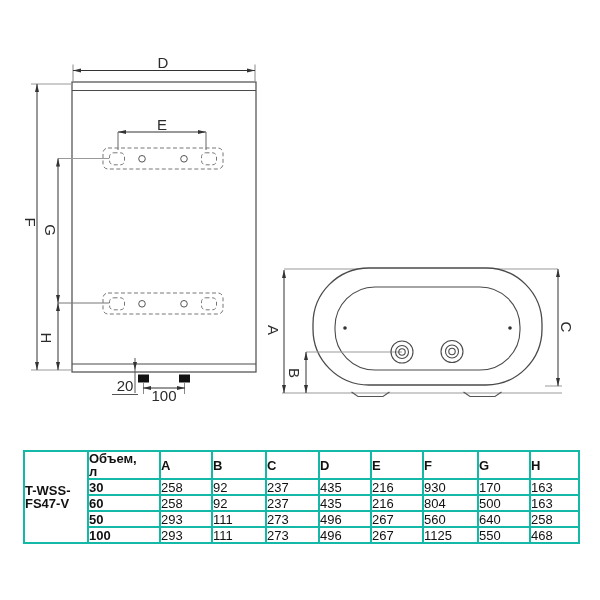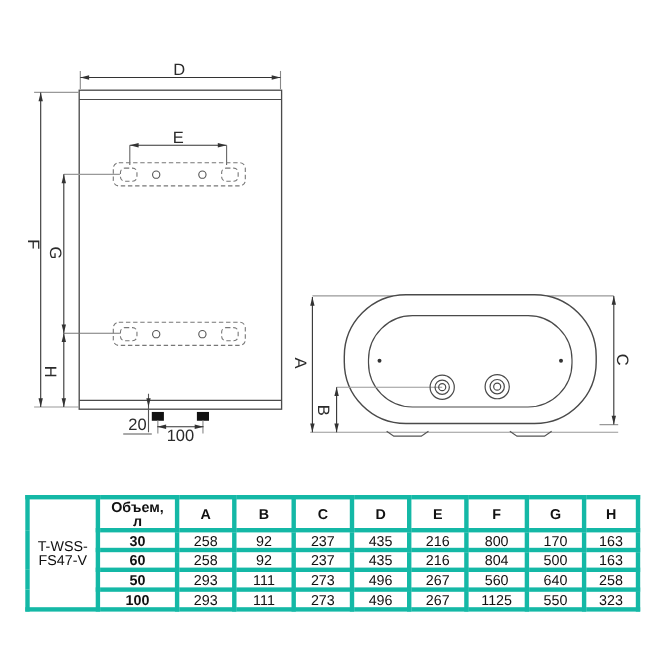--- a/index.html
+++ b/index.html
@@ -5,26 +5,26 @@
   html,body{margin:0;padding:0;background:#fff;}
   .canvas{position:relative;width:600px;height:600px;background:#fff;overflow:hidden;
           font-family:"Liberation Sans",sans-serif;}
   .drawing{position:absolute;left:0;top:0;}
   .dim-text{font-family:"Liberation Sans",sans-serif;font-size:15px;fill:#2b2b2b;}
   .num-text{font-family:"Liberation Sans",sans-serif;font-size:15px;fill:#2b2b2b;}
 
   .spec-table-wrap{position:absolute;left:23px;top:450px;}
   table.spec{border-collapse:collapse;table-layout:fixed;border:2px solid #1a1a1a;
              color:#111;font-family:"Liberation Sans",sans-serif;}
-  table.spec td{border:4px solid #14b8a6;text-align:center;vertical-align:middle;
+  table.spec td{border:2px solid #14b8a6;vertical-align:middle;
                 padding:0;font-size:13px;line-height:13px;white-space:nowrap;}
   tr.hdr td{height:26px;}
   tr.row td{height:14px;}
   .b{font-weight:bold;}
-  td.model{font-weight:normal;font-size:13px;line-height:15px;}
+  td.model{font-weight:bold;font-size:13px;line-height:15px;}
   td.volh{font-weight:bold;font-size:12px;line-height:12px;}
 </style>
 </head>
 <body>
 
 <div class="canvas">
 
   <svg class="drawing" width="600" height="448" viewBox="0 0 600 448">
 
     <g>
@@ -205,21 +205,21 @@
           <td class="b">G</td>
           <td class="b">H</td>
         </tr>
         <tr class="row">
           <td class="b">30</td>
           <td>258</td>
           <td>92</td>
           <td>237</td>
           <td>435</td>
           <td>216</td>
-          <td>800</td>
+          <td>930</td>
           <td>170</td>
           <td>163</td>
         </tr>
         <tr class="row">
           <td class="b">60</td>
           <td>258</td>
           <td>92</td>
           <td>237</td>
           <td>435</td>
           <td>216</td>
@@ -240,18 +240,18 @@
         </tr>
         <tr class="row">
           <td class="b">100</td>
           <td>293</td>
           <td>111</td>
           <td>273</td>
           <td>496</td>
           <td>267</td>
           <td>1125</td>
           <td>550</td>
-          <td>323</td>
+          <td>468</td>
         </tr>
       </tbody>
     </table>
   </div>
 </div>
 
 </body></html>

